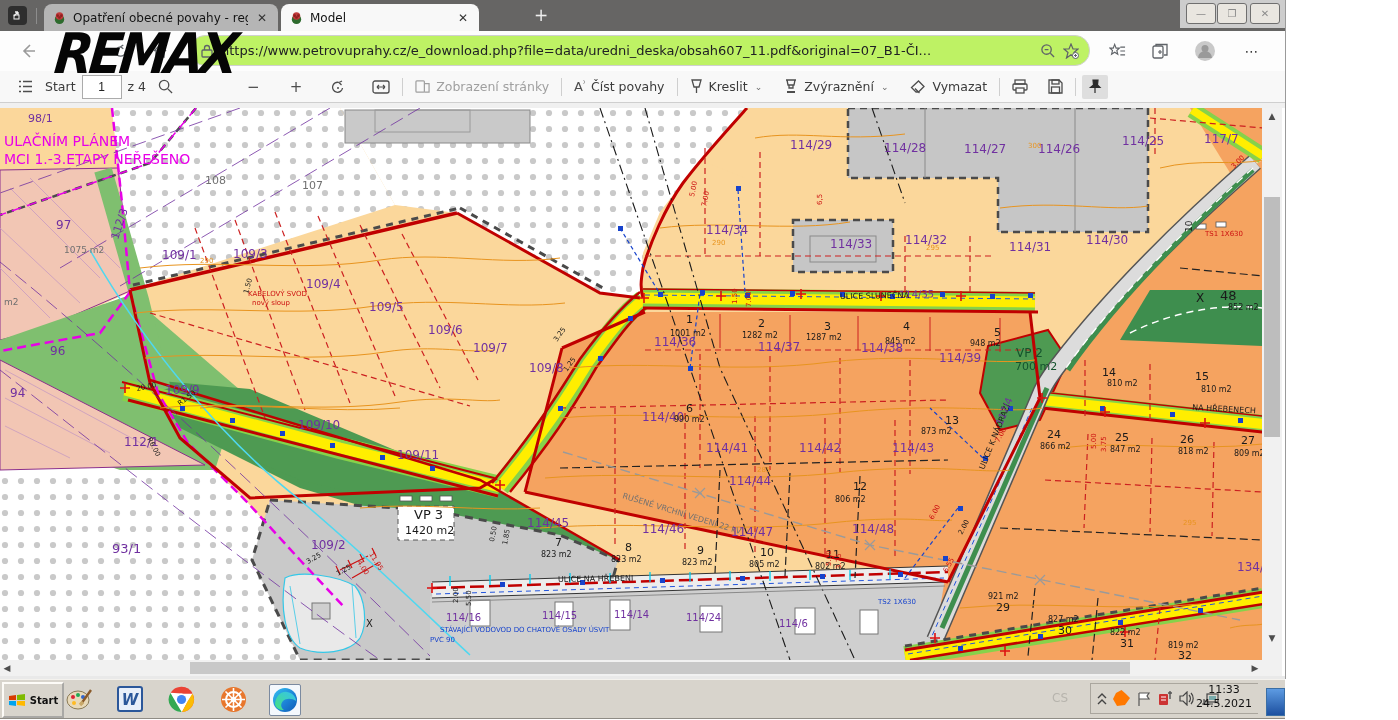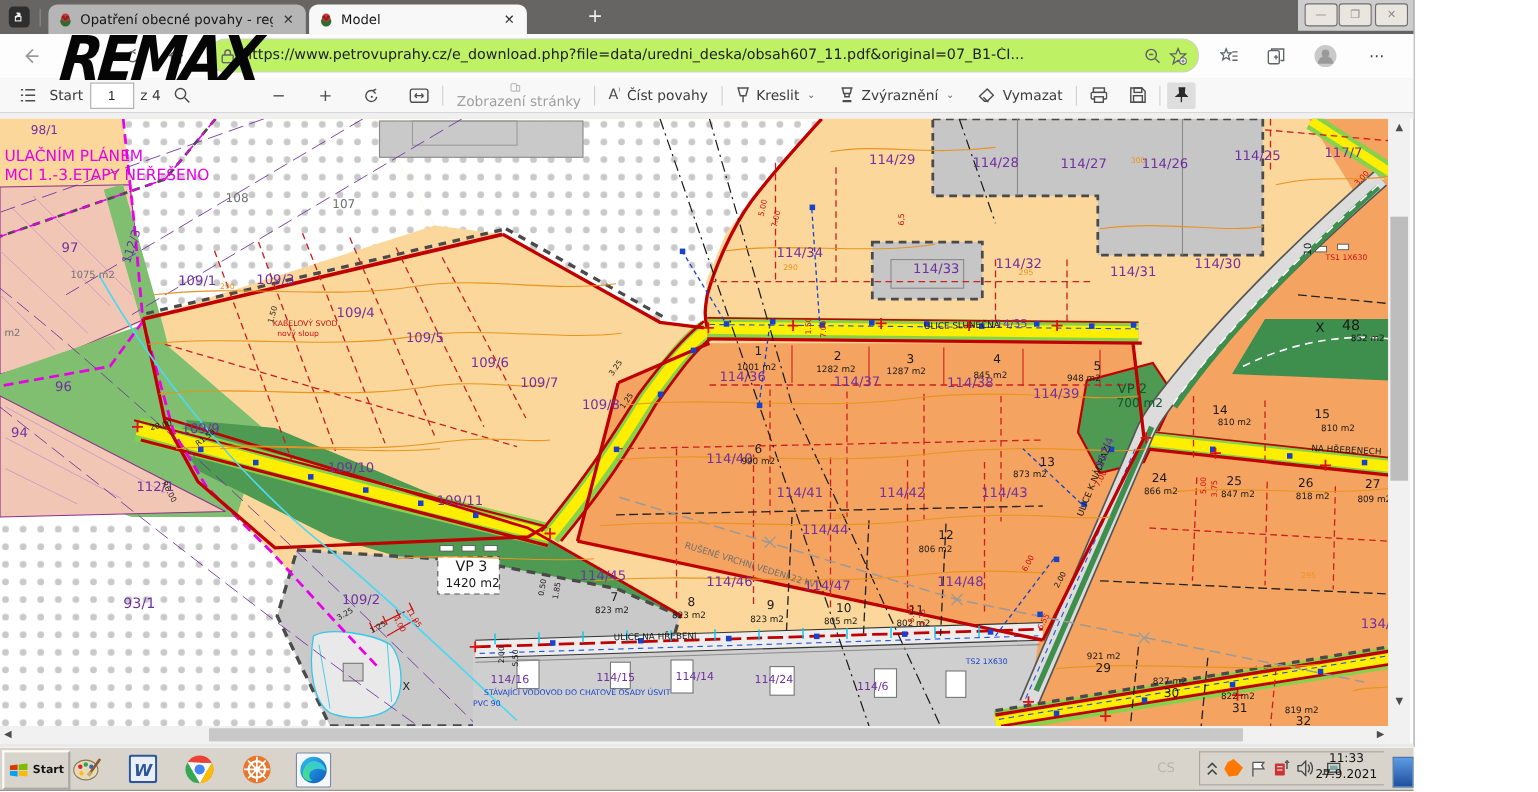--- a/index.html
+++ b/index.html
@@ -28,21 +28,21 @@
     display:flex;align-items:center;padding:0 10px;box-sizing:border-box;}
   .addr .url{flex:1;font-size:13px;color:#202124;white-space:nowrap;overflow:hidden;margin-left:8px;}
   .watermark{position:absolute;left:55px;top:-6px;z-index:30;font-size:50px;font-weight:900;font-style:italic;
     letter-spacing:-4px;color:#050505;transform:skewX(-6deg) scaleY(1.12);}
   
   .pdftool{position:absolute;left:0;top:71px;width:1285px;height:32px;background:#f8f8f8;border-bottom:1px solid #cfcfcf;box-sizing:border-box;
     display:flex;align-items:center;font-size:12.5px;color:#3b3b3b;}
   .ti{display:flex;align-items:center;justify-content:center;height:24px;padding:0 6px;}
   .tsep{width:1px;height:18px;background:#cfcfcf;margin:0 6px;}
   .pageinput{width:34px;height:20px;border:1px solid #ababab;background:#fff;text-align:center;font-size:12px;color:#222;}
-  .disabled{color:#9f9f9f;flex-direction:column;}
+  .disabled{color:#9f9f9f;}
   .pin{background:#dedede;border-radius:2px;}
   .glyph{font-size:15px;color:#4d4d4d;}
   
   .pagegap{position:absolute;left:0;top:103px;width:1285px;height:5px;background:#f0f0f0;}
   #map{position:absolute;left:0;top:108px;width:1262px;height:552px;background:#FBD79B;}
   svg text{font-family:"DejaVu Sans","Liberation Sans",sans-serif;}
   
   .vscroll{position:absolute;left:1262px;top:108px;width:20px;height:552px;background:#f1f1f1;}
   .vthumb{position:absolute;left:2px;top:89px;width:16px;height:240px;background:#bdbdbd;}
   .varr{position:absolute;left:0;width:20px;height:16px;color:#4d4d4d;font-size:9px;text-align:center;line-height:16px;}
@@ -796,16 +796,16 @@
         <path d="M10 4 A5 5 0 0 1 10 11 M12 2 A8 8 0 0 1 12 13" stroke="#444" stroke-width="1.2" fill="none"></path>
       </svg>
     <svg width="18" height="16" viewBox="0 0 18 16">
         <rect x="6" y="3" width="11" height="8" fill="none" stroke="#444" stroke-width="1.2"></rect>
         <rect x="8" y="5" width="7" height="4" fill="#7aa"></rect>
         <path d="M1 13 H12 M3 13 V8 M3 10 H6" stroke="#444" stroke-width="1.2" fill="none"></path>
       </svg>
   </div>
   <div class="clock">
     <div>11:33</div>
-    <div>27.9.2021</div>
+    <div>24.5.2021</div>
   </div>
   <div class="peek"></div>
 </div>
 
 </body></html>

